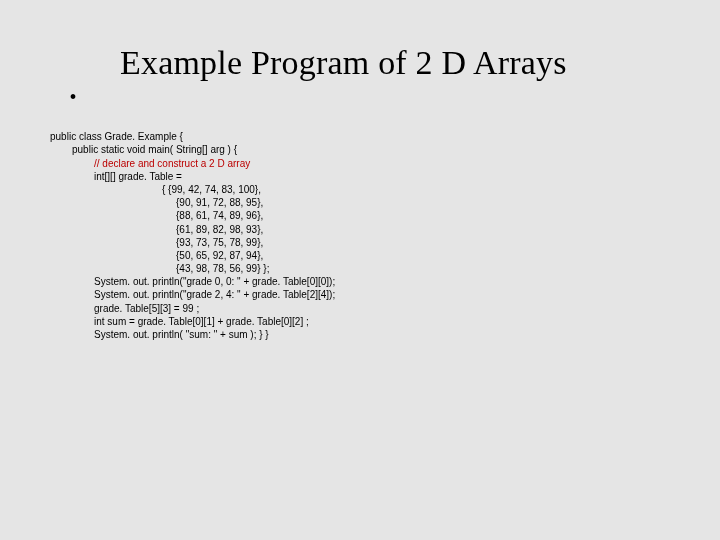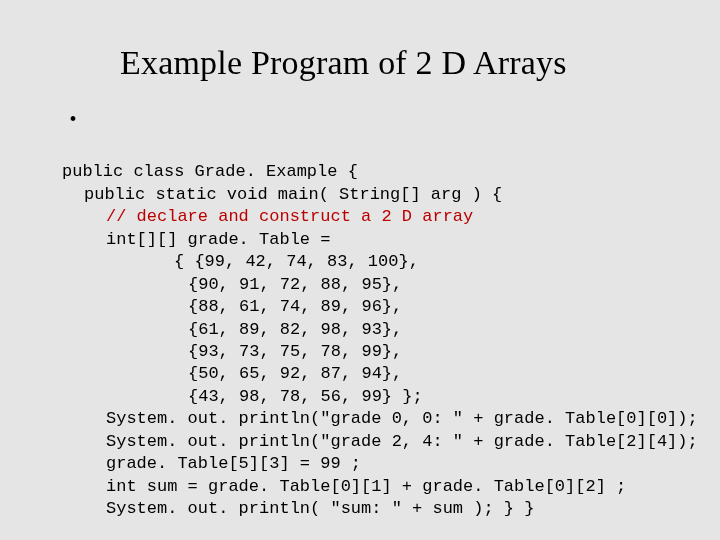--- a/index.html
+++ b/index.html
@@ -15,44 +15,44 @@
   .slide {
     width: 720px;
     height: 540px;
     box-sizing: border-box;
     padding: 44px 50px 30px 50px;
   }
   h1 {
     font-family: "Times New Roman", Times, serif;
     font-weight: 400;
     font-size: 34px;
-    margin: 0 0 26px 0;
+    margin: 0 0 4px 0;
     padding-left: 70px;
     letter-spacing: 0.2px;
   }
   .bullet-row {
     display: flex;
     align-items: baseline;
     font-family: "Times New Roman", Times, serif;
     font-weight: 700;
     font-size: 20px;
     margin: 0 0 8px 12px;
   }
   .bullet-dot {
     display: inline-block;
     width: 22px;
     text-align: center;
     font-weight: 400;
   }
   .code {
-    font-family: Liberation Mono, monospace;
-    font-size: 17px;
+    font-family: Liberation Sans, sans-serif;
+    font-size: 10px;
     line-height: 1.32;
     white-space: pre;
-    margin-left: 12px;
+    margin-left: 0;
   }
   .indent1 { padding-left: 22px; display: inline-block; }
   .indent2 { padding-left: 44px; display: inline-block; }
   .indent-brace { padding-left: 112px; display: inline-block; }
   .indent-row   { padding-left: 126px; display: inline-block; }
   .comment { color: #bb0000; }
 </style>
 </head>
 <body>
 

